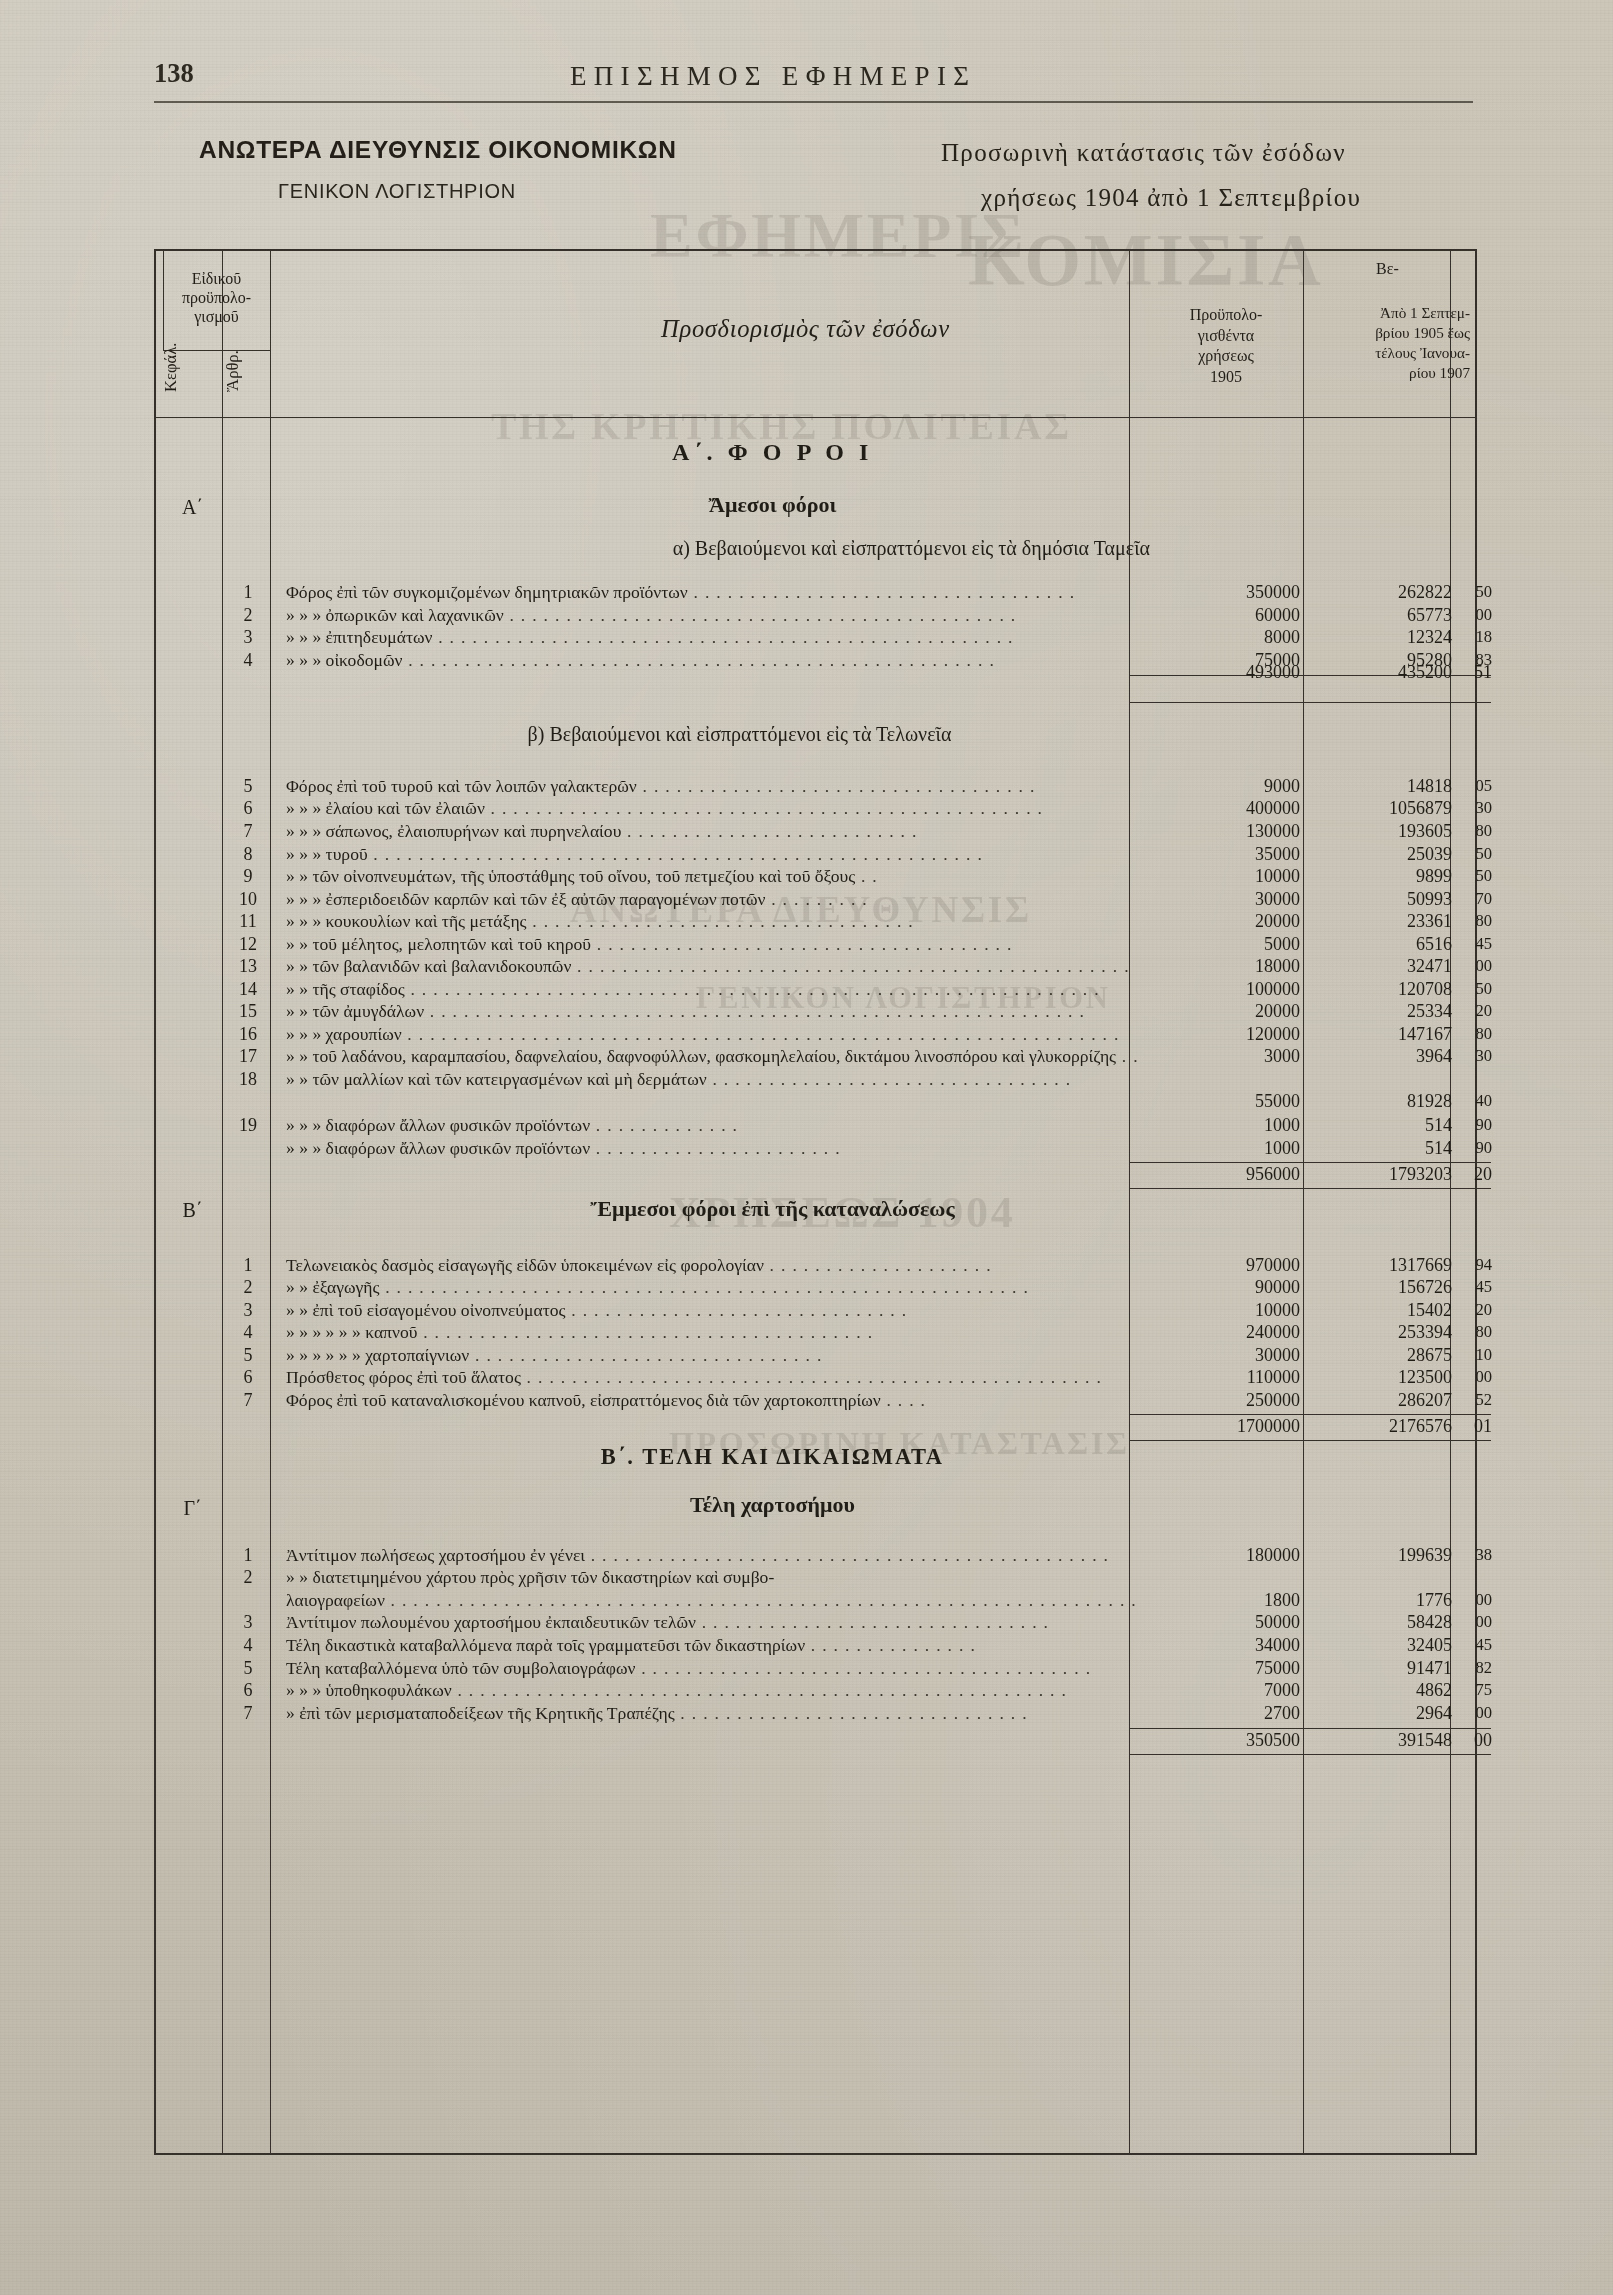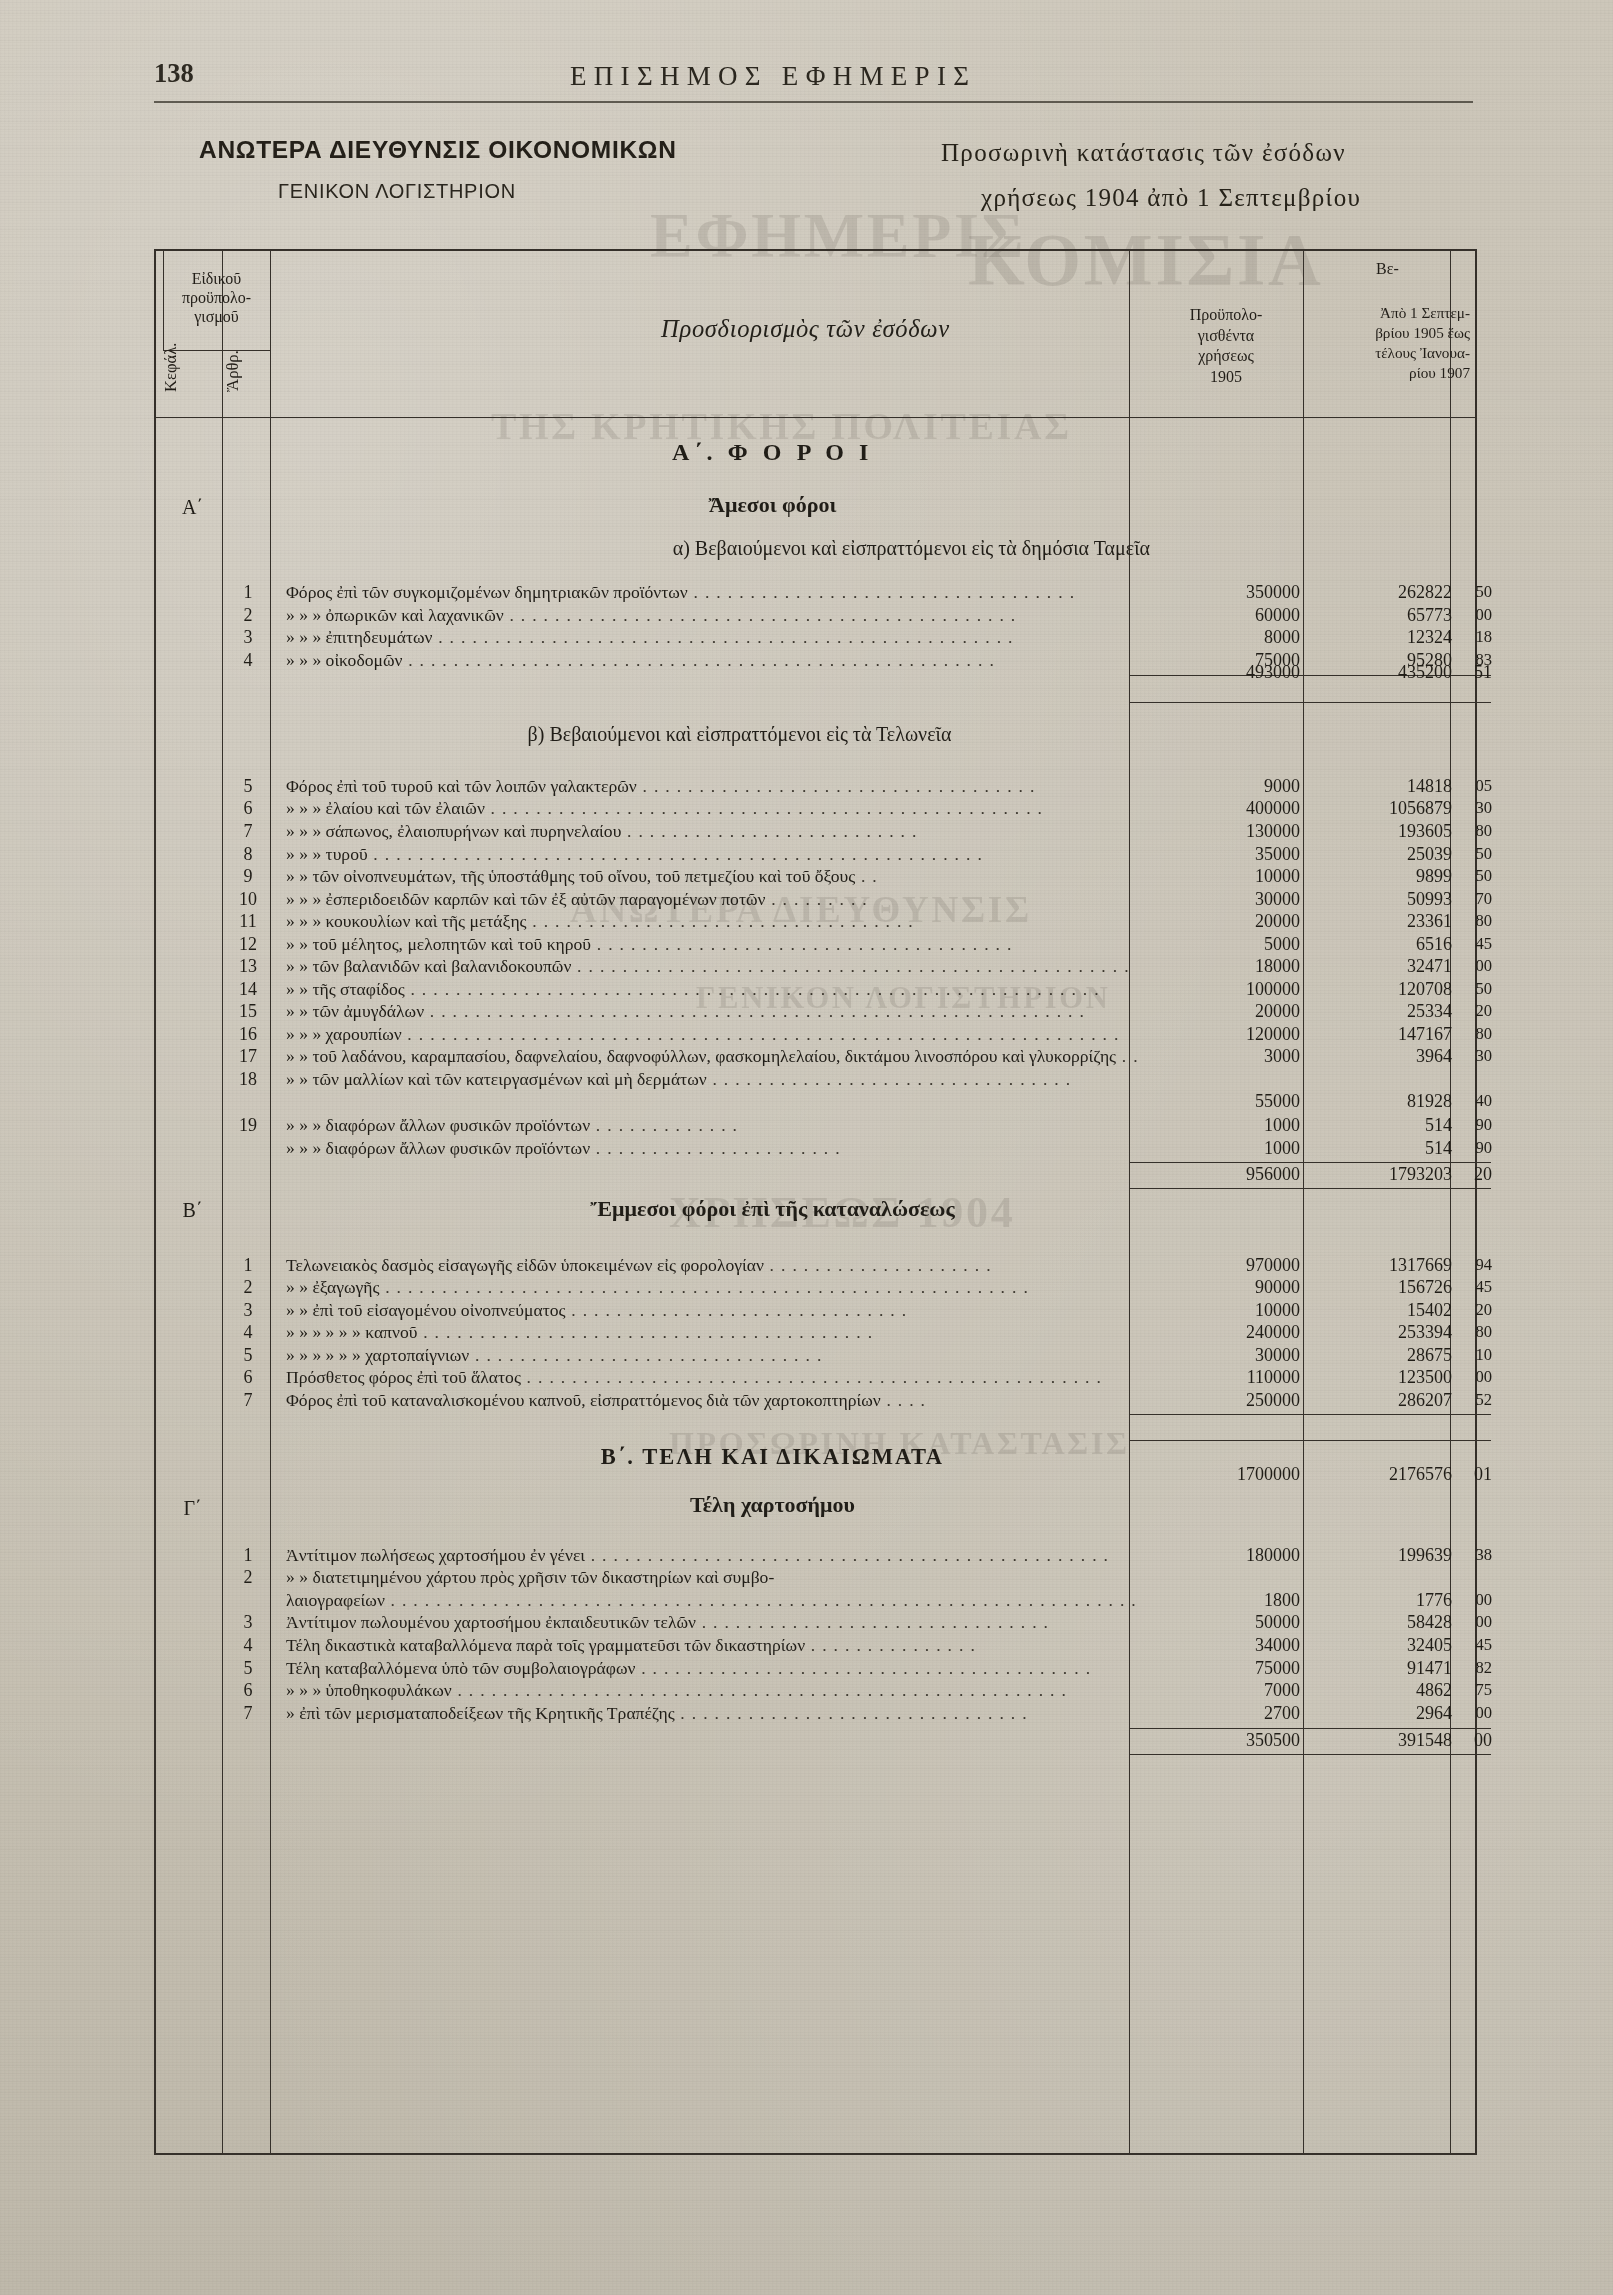--- a/index.html
+++ b/index.html
@@ -349,21 +349,21 @@
       </div>
       <div class="row" style="top:972px;">
         <div class="arth">7</div>
         <div class="desc"><span>Φόρος ἐπὶ τοῦ καταναλισκομένου καπνοῦ, εἰσπραττόμενος διὰ τῶν χαρτοκοπτηρίων</span><span class="dots"> . . . .</span></div>
         <div class="num1">250000</div>
         <div class="num2">286207</div>
         <div class="num3">52</div>
       </div>
 
       <div class="hline" style="left:973px;width:362px;top:996px;"></div>
-      <div class="row sum" style="top:998px;margin-top:48px;">
+      <div class="row sum" style="top:998px;">
         <div class="num1">1700000</div>
         <div class="num2">2176576</div>
         <div class="num3">01</div>
       </div>
       <div class="hline" style="left:973px;width:362px;top:1022px;"></div>
 
       <div class="sect t1" style="top:1026px;font-size:22.5px;letter-spacing:2px;">Β΄.  ΤΕΛΗ  ΚΑΙ  ΔΙΚΑΙΩΜΑΤΑ</div>
       <div class="kef" style="top:1079px;font-size:20px;">Γ΄</div>
       <div class="sect t2" style="top:1074px;">Τέλη χαρτοσήμου</div>
 

